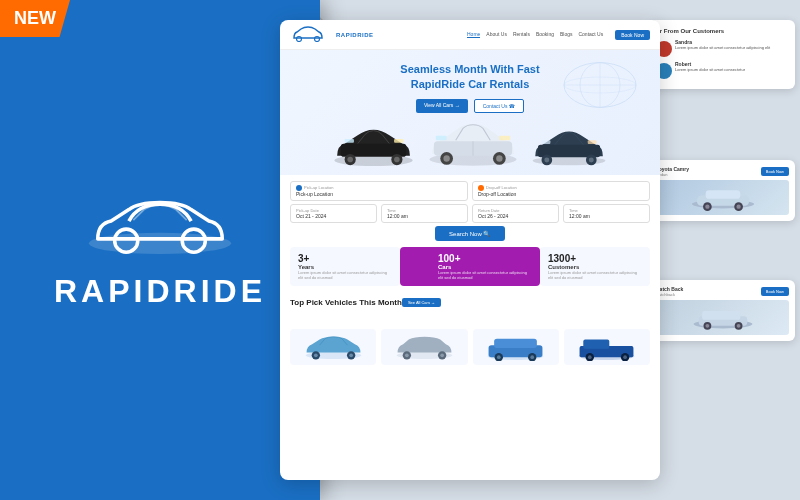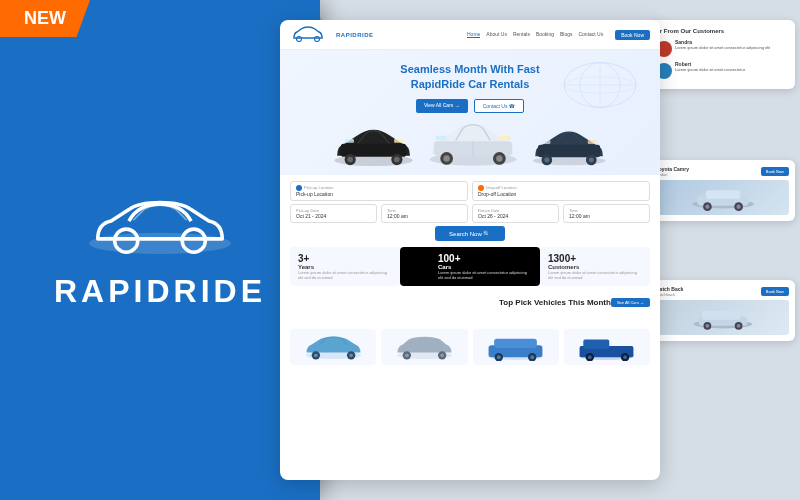--- a/index.html
+++ b/index.html
@@ -13,21 +13,21 @@
     }
 
     
     .new-badge {
       position: absolute;
       top: 0; left: 0;
       background: #ff6b00;
       color: white;
       font-weight: bold;
       font-size: 18px;
-      padding: 8px 24px;
+      padding: 8px 14px;
       z-index: 100;
       clip-path: polygon(0 0, 100% 0, 85% 100%, 0 100%);
     }
 
     
     .bg-layer {
       position: absolute;
       inset: 0;
       background: #d5dde6;
       overflow: hidden;
@@ -240,21 +240,21 @@
     }
 
     .stat-box {
       flex: 1;
       padding: 6px 8px;
       border-radius: 4px;
       text-align: left;
     }
 
     .stat-box.highlight {
-      background: #000000;
+      background: #a21caf;
       color: white;
       padding-left: 38px;
     }
 
     .stat-box.plain {
       background: #f5f8ff;
     }
 
     .stat-number {
       font-size: 10px;
@@ -286,21 +286,21 @@
       color: rgba(255,255,255,0.8);
     }
 
     
     .top-picks {
       padding: 6px 10px;
     }
 
     .section-header {
       display: flex;
-      justify-content: flex-end;
+      justify-content: flex-start;
       align-items: center;
       margin-bottom: 22px;
     }
 
     .section-title {
       font-size: 8px;
       font-weight: bold;
       color: #222;
     }
 

